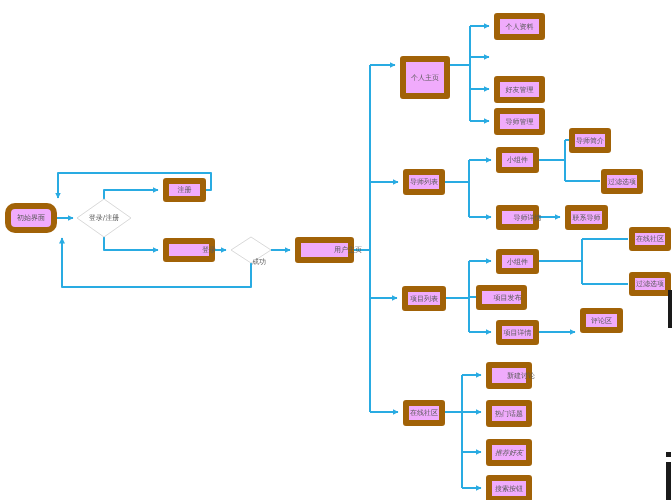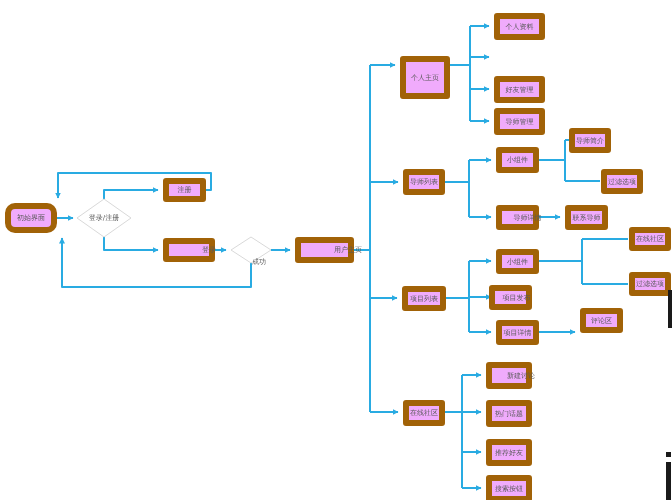--- a/index.html
+++ b/index.html
@@ -159,40 +159,40 @@
     </div>
   <div class="node" style="left:496px;top:249px;width:43px;height:25px;">
       <span>小组件</span>
     </div>
   <div class="node" style="left:629px;top:227px;width:42px;height:24px;">
       <span>在线社区</span>
     </div>
   <div class="node" style="left:629px;top:272px;width:42px;height:24px;">
       <span>过滤选项</span>
     </div>
-  <div class="node" style="left:489px;top:285px;width:43px;height:25px;padding-left:12px;">
+  <div class="node" style="left:476px;top:285px;width:51px;height:25px;padding-left:12px;">
       <span>项目发布</span>
     </div>
   <div class="node" style="left:496px;top:320px;width:43px;height:25px;">
       <span>项目详情</span>
     </div>
   <div class="node" style="left:580px;top:308px;width:43px;height:25px;">
       <span>评论区</span>
     </div>
 
   <div class="node" style="left:403px;top:400px;width:42px;height:26px;">
       <span>在线社区</span>
     </div>
   <div class="node" style="left:486px;top:362px;width:46px;height:27px;padding-left:24px;">
       <span>新建讨论</span>
     </div>
   <div class="node" style="left:486px;top:400px;width:46px;height:27px;">
       <span>热门话题</span>
     </div>
-  <div class="node" style="left:486px;top:439px;width:46px;height:27px;">
+  <div class="node" style="left:486px;top:439px;width:46px;height:27px;font-style:italic;">
       <span>推荐好友</span>
     </div>
   <div class="node" style="left:486px;top:475px;width:46px;height:27px;">
       <span>搜索按钮</span>
     </div>
 
   <div class="dlabel" style="left:79px;top:211px;width:50px;height:14px;">
       <span>登录/注册</span>
     </div>
   <div class="dlabel" style="left:244px;top:243px;width:30px;height:14px;margin-top:12px;">

